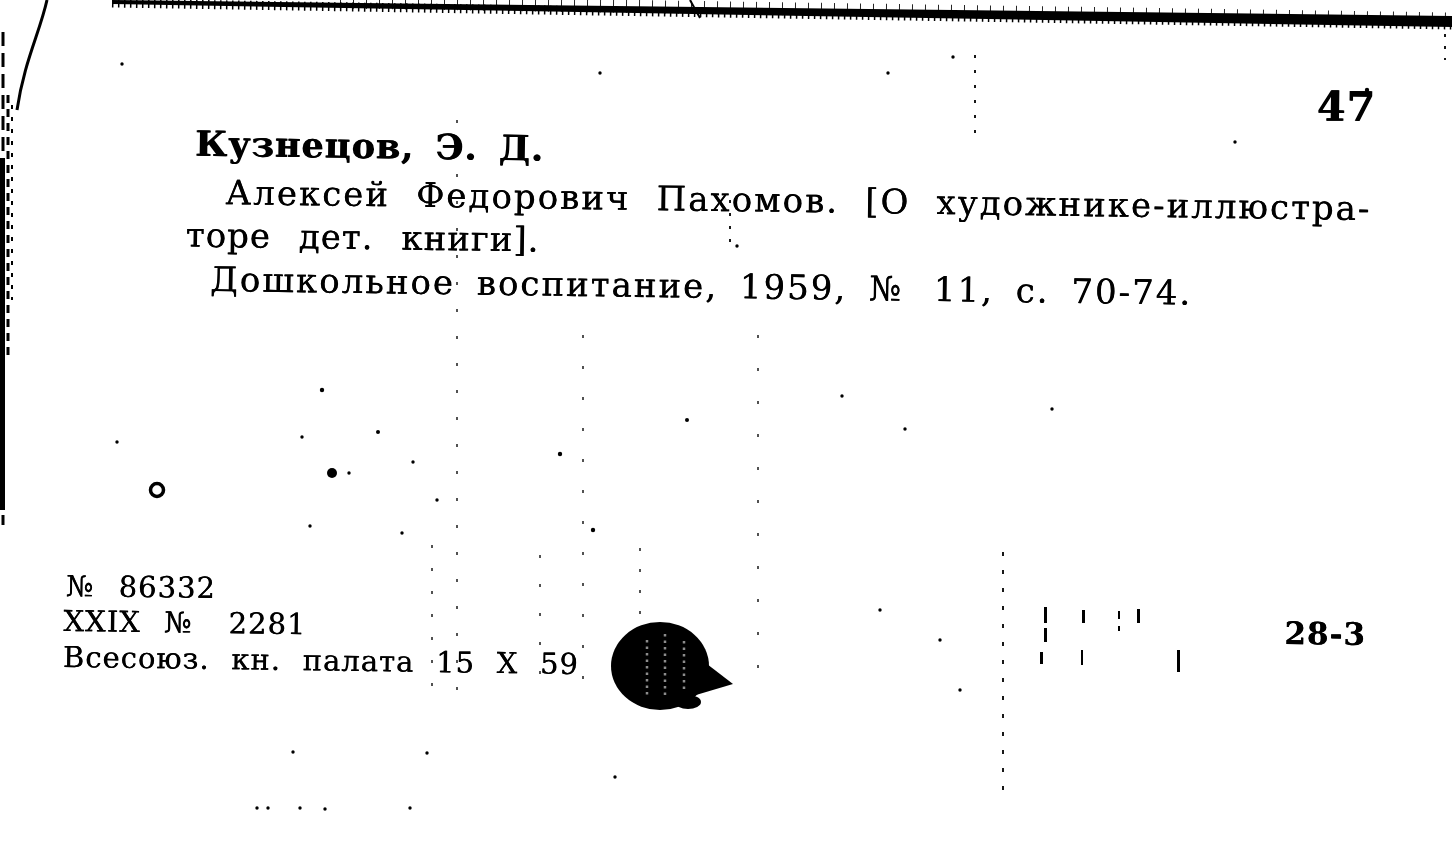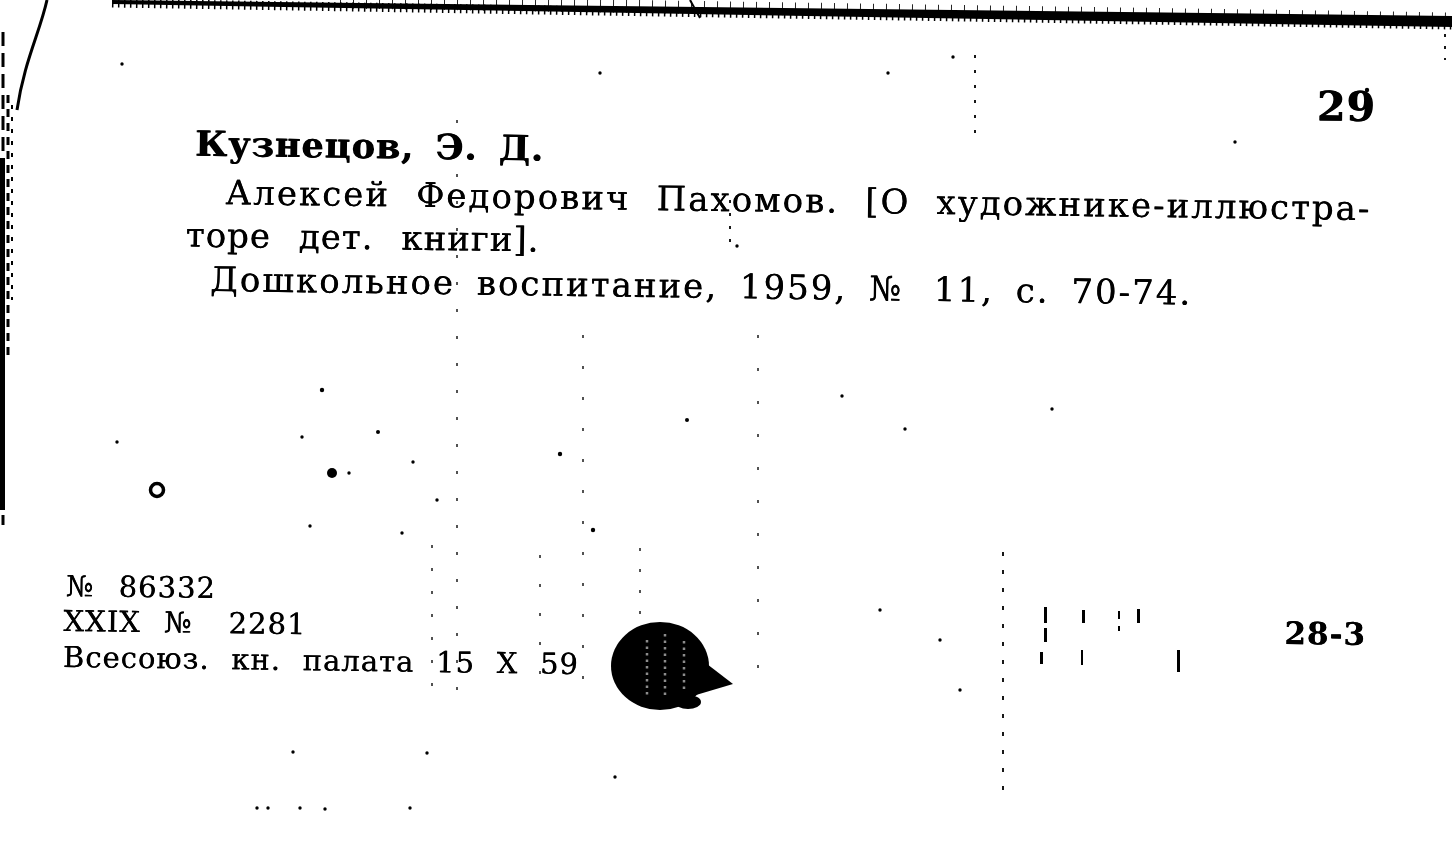--- a/index.html
+++ b/index.html
@@ -109,21 +109,21 @@
     text-align-last: justify;
   }
 </style>
 </head>
 <body>
 
 <div id="scan">
 
   <div class="skew-layer">
 
-    <div class="txt page-number">29</div>
+    <div class="txt page-number">47</div>
 
     <div class="txt author-heading">Кузнецов, Э. Д.</div>
 
     <div class="txt title-line-1">Алексей Федорович Пахомов. [О художнике-иллюстра-</div>
 
     <div class="txt title-line-2">торе дет. книги].</div>
 
     <div class="txt source-line">Дошкольное воспитание, 1959, № 11, с. 70-74.</div>
 
     <div class="txt record-number">№ 86332</div>

